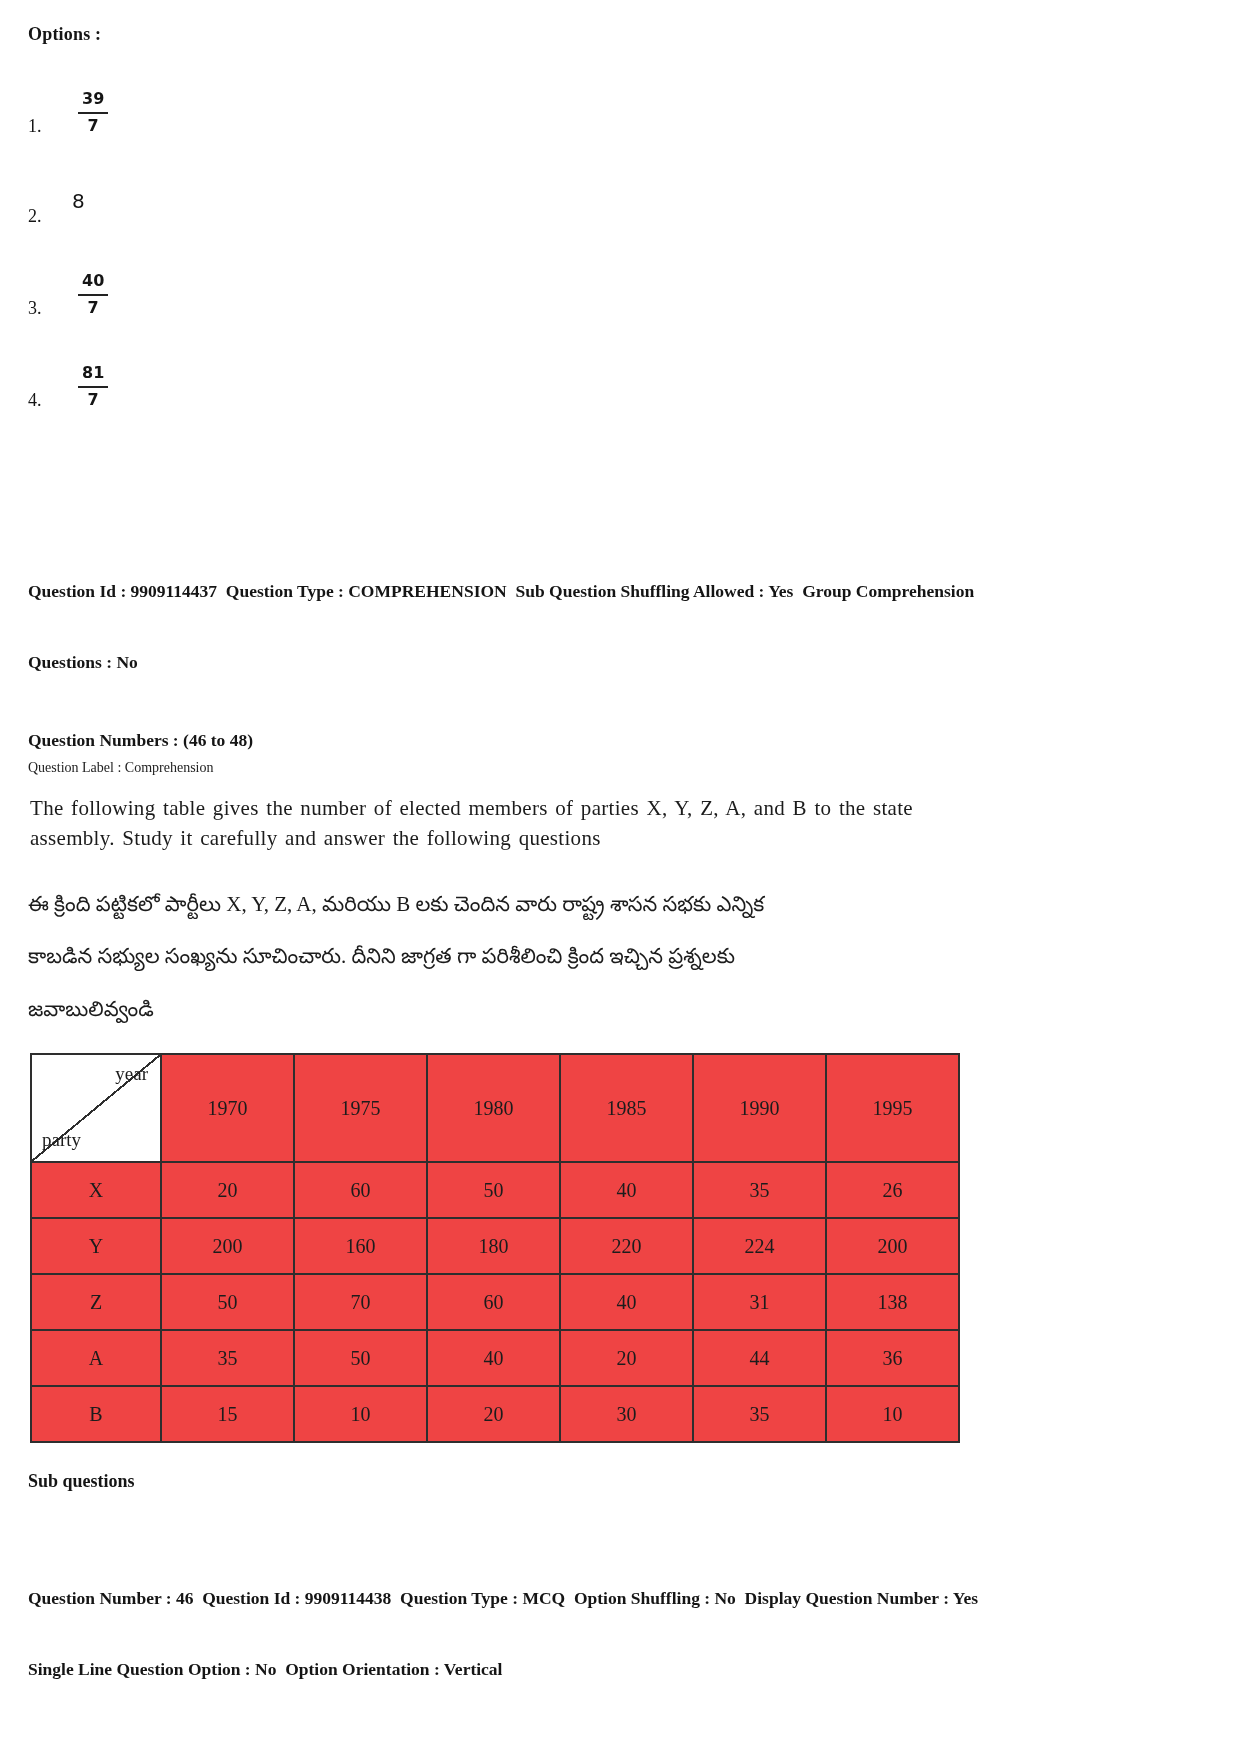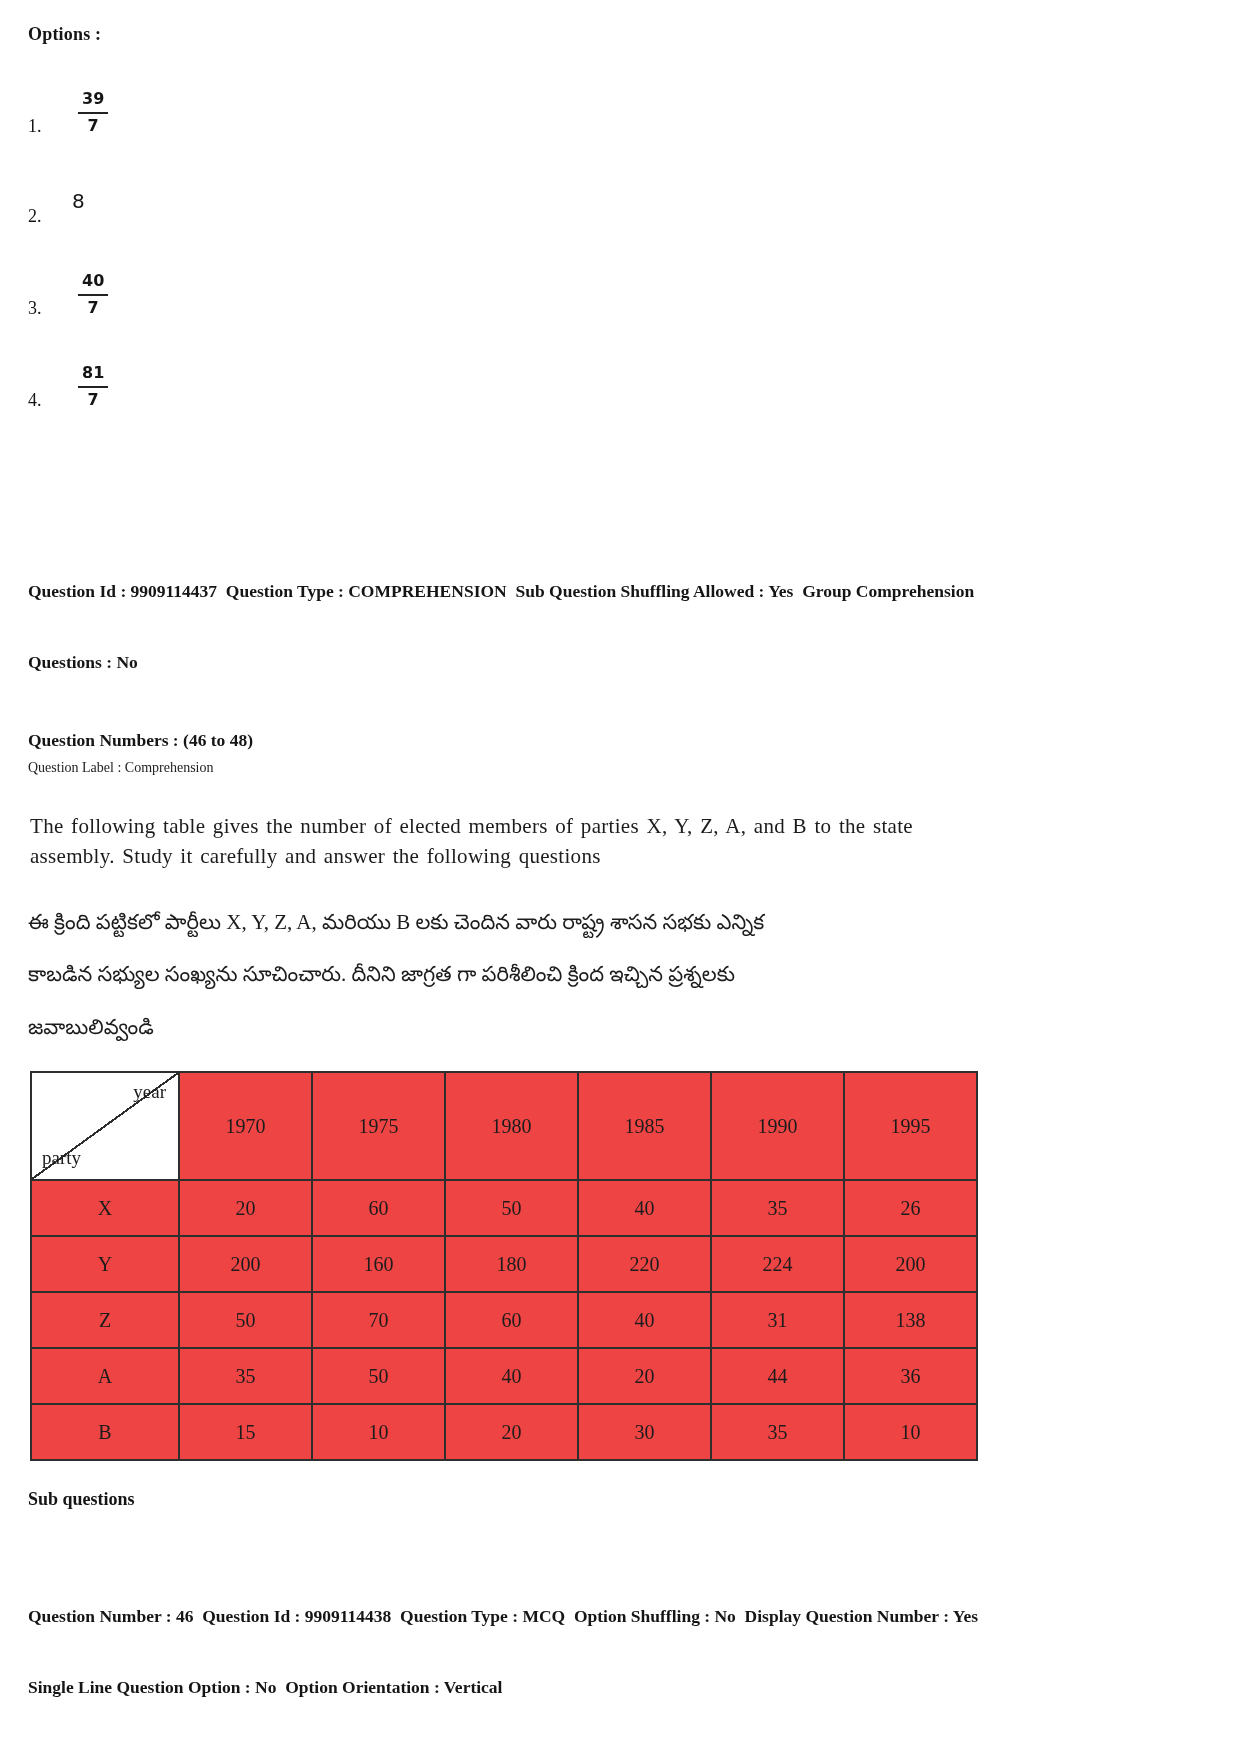--- a/index.html
+++ b/index.html
@@ -74,21 +74,21 @@
     margin-top: 8px;
     font-weight: bold;
     font-size: 17.5px;
   }
   .q-label {
     margin-top: 9px;
     font-size: 14px;
     color: #222;
   }
   .intro-en {
-    margin-top: 36px;
+    margin-top: 18px;
     margin-left: 2px;
     font-size: 21px;
     line-height: 1.42;
     max-width: 960px;
     letter-spacing: 0.3px;
     word-spacing: 2px;
     color: #1c1c1c;
   }
   .intro-te {
     margin-top: 24px;
@@ -107,21 +107,21 @@
     border: 2px solid #2e2e2e;
     text-align: center;
     vertical-align: middle;
     font-size: 20px;
     font-weight: normal;
     color: #1c1c1c;
     background: #ef4444;
   }
   table.members .corner {
     position: relative;
-    width: 148px;
+    width: 130px;
     height: 108px;
     background: linear-gradient(to bottom right,
       transparent calc(50% - 1px),
       #2e2e2e calc(50% - 1px),
       #2e2e2e calc(50% + 1px),
       transparent calc(50% + 1px));
     margin-top: 44px;
   }
   .corner .corner-year {
     position: absolute;

